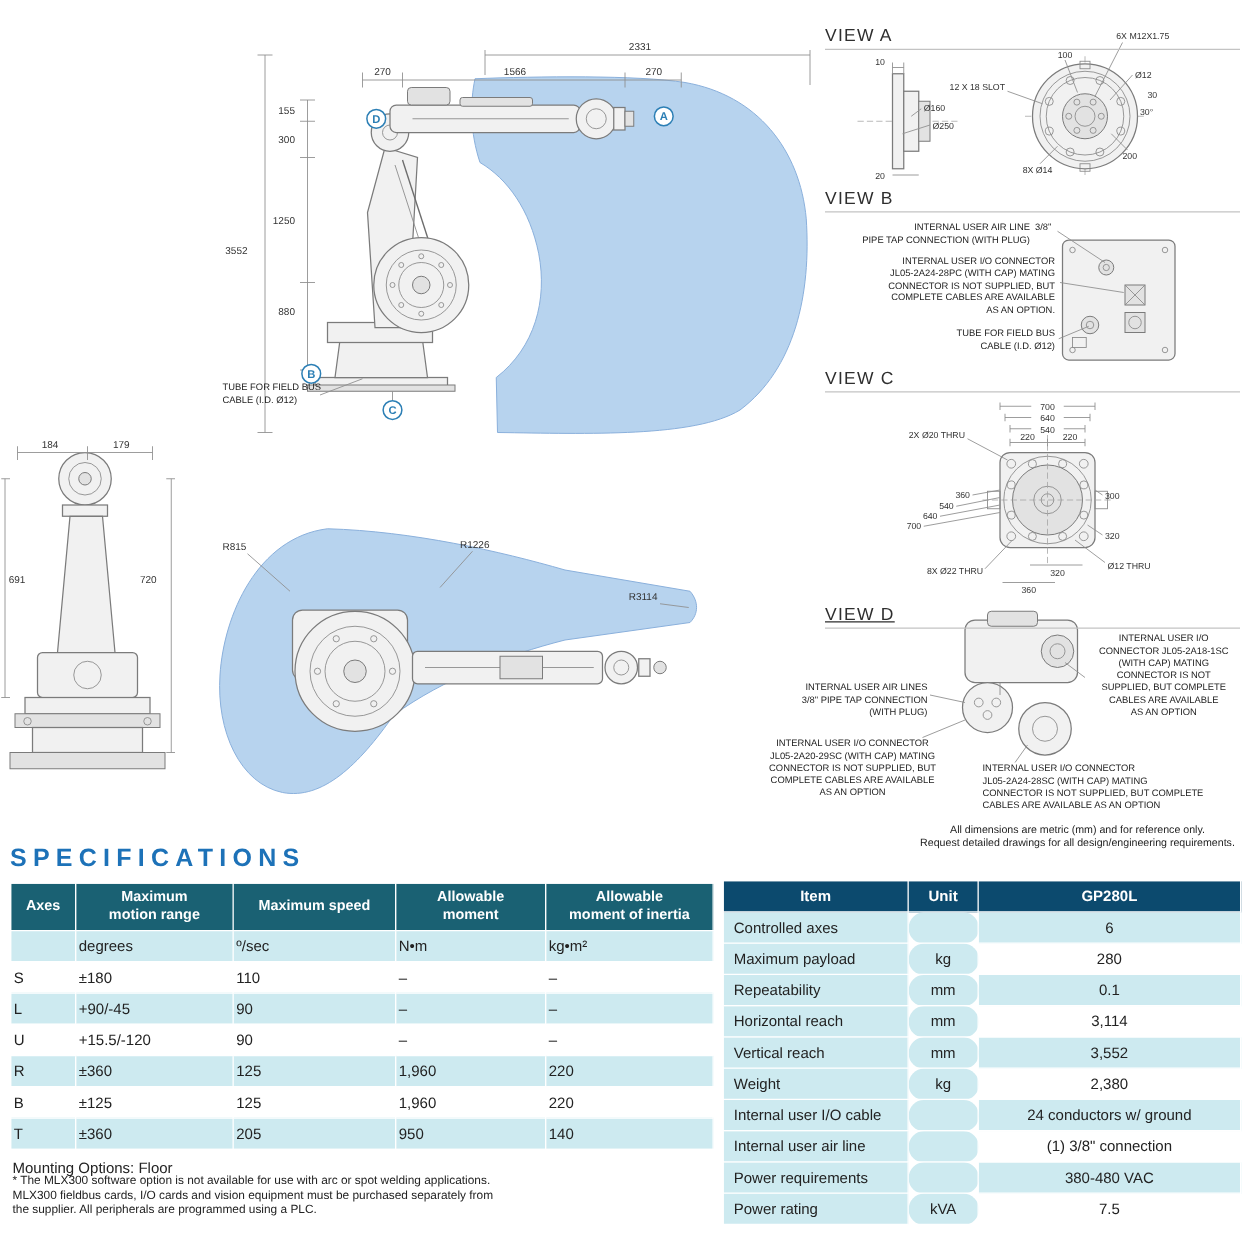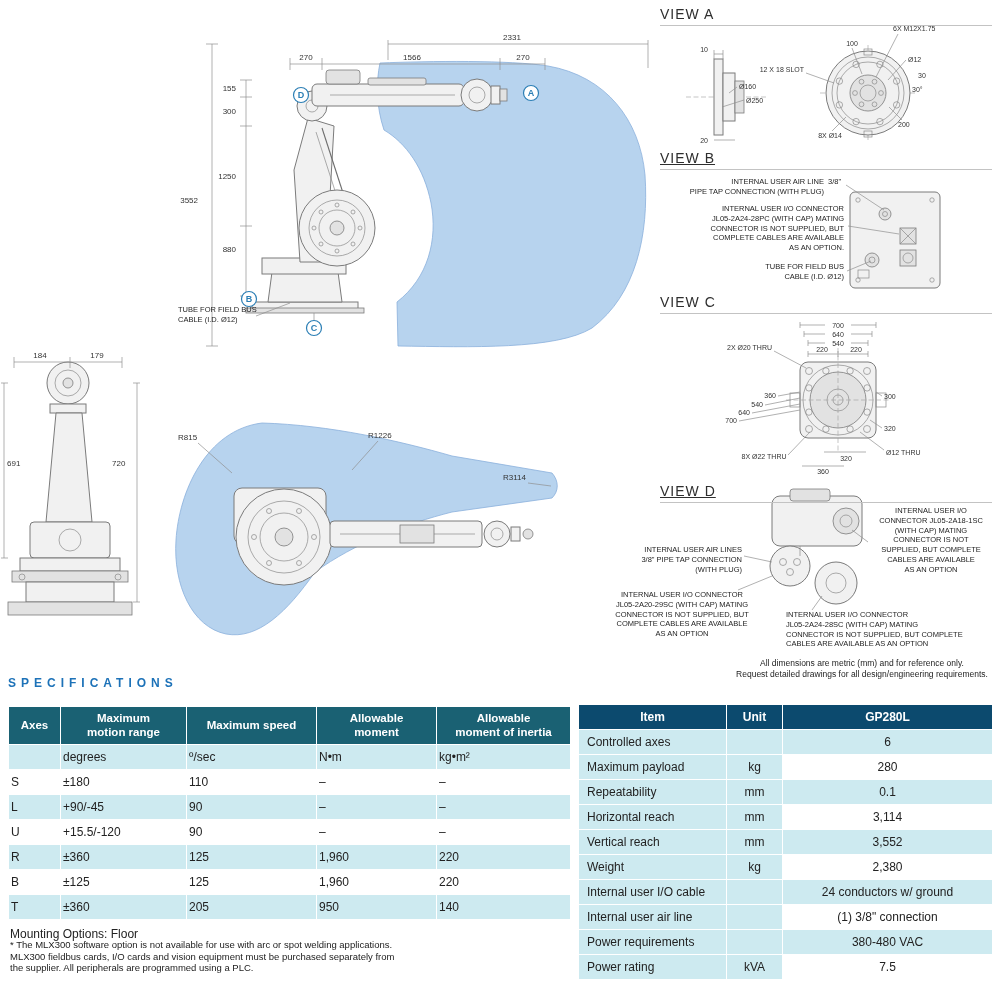--- a/index.html
+++ b/index.html
@@ -5,39 +5,39 @@
   * { margin:0; padding:0; box-sizing:border-box; }
   html,body { background:#ffffff; }
   body { font-family:"Liberation Sans", sans-serif; color:#222; }
   .page { position:relative; width:1000px; height:991px; background:#fff; overflow:hidden; }
 
   .view-title { position:absolute; left:660px; width:332px; font-size:14px; letter-spacing:1px;
                 color:#2e2e2e; border-bottom:1px solid #c3c3c3; padding-bottom:3px; }
   .tiny { position:absolute; font-size:7.5px; line-height:1.3; color:#1d1d1d; white-space:pre-line; }
   .note { position:absolute; left:713px; top:658px; width:298px; font-size:8.5px; line-height:1.35;
           color:#1d1d1d; text-align:center; white-space:pre-line; }
-  .spec-heading { position:absolute; left:8px; top:676px; font-size:12px; font-weight:bold;
+  .spec-heading { position:absolute; left:8px; top:676px; font-size:20px; font-weight:bold;
                   letter-spacing:5px; color:#1d72b8; }
   .footnote { position:absolute; color:#222; white-space:pre-line; }
 
   table { border-collapse:collapse; position:absolute; table-layout:fixed; }
   .axes-table { left:8px; top:706px; width:562px; font-size:12px; }
   .axes-table th { background:#1a6173; color:#fff; font-size:11.5px; font-weight:bold;
                    padding:4px 2px; border:1px solid #fff; white-space:pre-line;
                    vertical-align:middle; line-height:1.25; text-align:center; }
   .axes-table td { text-align:left; padding:5px 2px; border:1px solid #fff; }
   .axes-table tbody tr:nth-child(odd)  { background:#cdeaf0; }
   .axes-table tbody tr:nth-child(even) { background:#ffffff; }
 
   .spec-table { left:578px; top:704px; width:414px; font-size:12px; }
   .spec-table th { background:#0c4a6e; color:#fff; font-size:12px; font-weight:bold;
                    padding:5px 4px; border:1px solid #fff; text-align:center; }
   .spec-table td { padding:5px 8px; border:1px solid #fff; }
   .spec-table td:nth-child(1) { background:#cdeaf0; text-align:left; }
-  .spec-table td:nth-child(2) { background:#cdeaf0; text-align:center; }
+  .spec-table td:nth-child(2) { background:#cdeaf0; text-align:center;border-radius:12px; }
   .spec-table td:nth-child(3) { text-align:center; }
   .spec-table tbody tr:nth-child(odd)  td:nth-child(3) { background:#cdeaf0; }
   .spec-table tbody tr:nth-child(even) td:nth-child(3) { background:#ffffff; }
 
   
   .part   { fill:#f1f1f1; stroke:#7b7b7b; stroke-width:1; }
   .part2  { fill:#e2e2e2; stroke:#7b7b7b; stroke-width:0.8; }
   .lnthin { fill:none; stroke:#8a8a8a; stroke-width:0.7; }
   .ln     { fill:none; stroke:#6d6d6d; stroke-width:1.1; }
   .dim    { stroke:#8f8f8f; stroke-width:0.7; fill:none; }
@@ -358,22 +358,22 @@
       <circle class="lnthin" cx="836" cy="583" r="10"></circle>
       <line class="lnthin" x1="800" y1="546" x2="800" y2="556"></line>
       <line class="dim" x1="744" y1="556" x2="772" y2="562"></line>
       <line class="dim" x1="738" y1="590" x2="772" y2="576"></line>
       <line class="dim" x1="868" y1="542" x2="852" y2="530"></line>
       <line class="dim" x1="812" y1="610" x2="822" y2="596"></line>
     </g>
   </svg>
 
   
-  <div class="view-title" style="top:6px;">VIEW A</div>
-  <div class="view-title" style="top:150px;text-decoration:underline;">VIEW B</div>
+  <div class="view-title" style="top:20px;">VIEW A</div>
+  <div class="view-title" style="top:150px;">VIEW B</div>
   <div class="view-title" style="top:294px;">VIEW C</div>
   <div class="view-title" style="top:483px;text-decoration:underline;">VIEW D</div>
 
   
   <div class="tiny" style="left:178px; top:305px; width:112px; text-align:left;">TUBE FOR FIELD BUS
 CABLE (I.D. Ø12)</div>
 
   
   <div class="tiny" style="left:684px; top:177px; width:140px; text-align:right;">INTERNAL USER AIR LINE
 PIPE TAP CONNECTION (WITH PLUG)</div>

